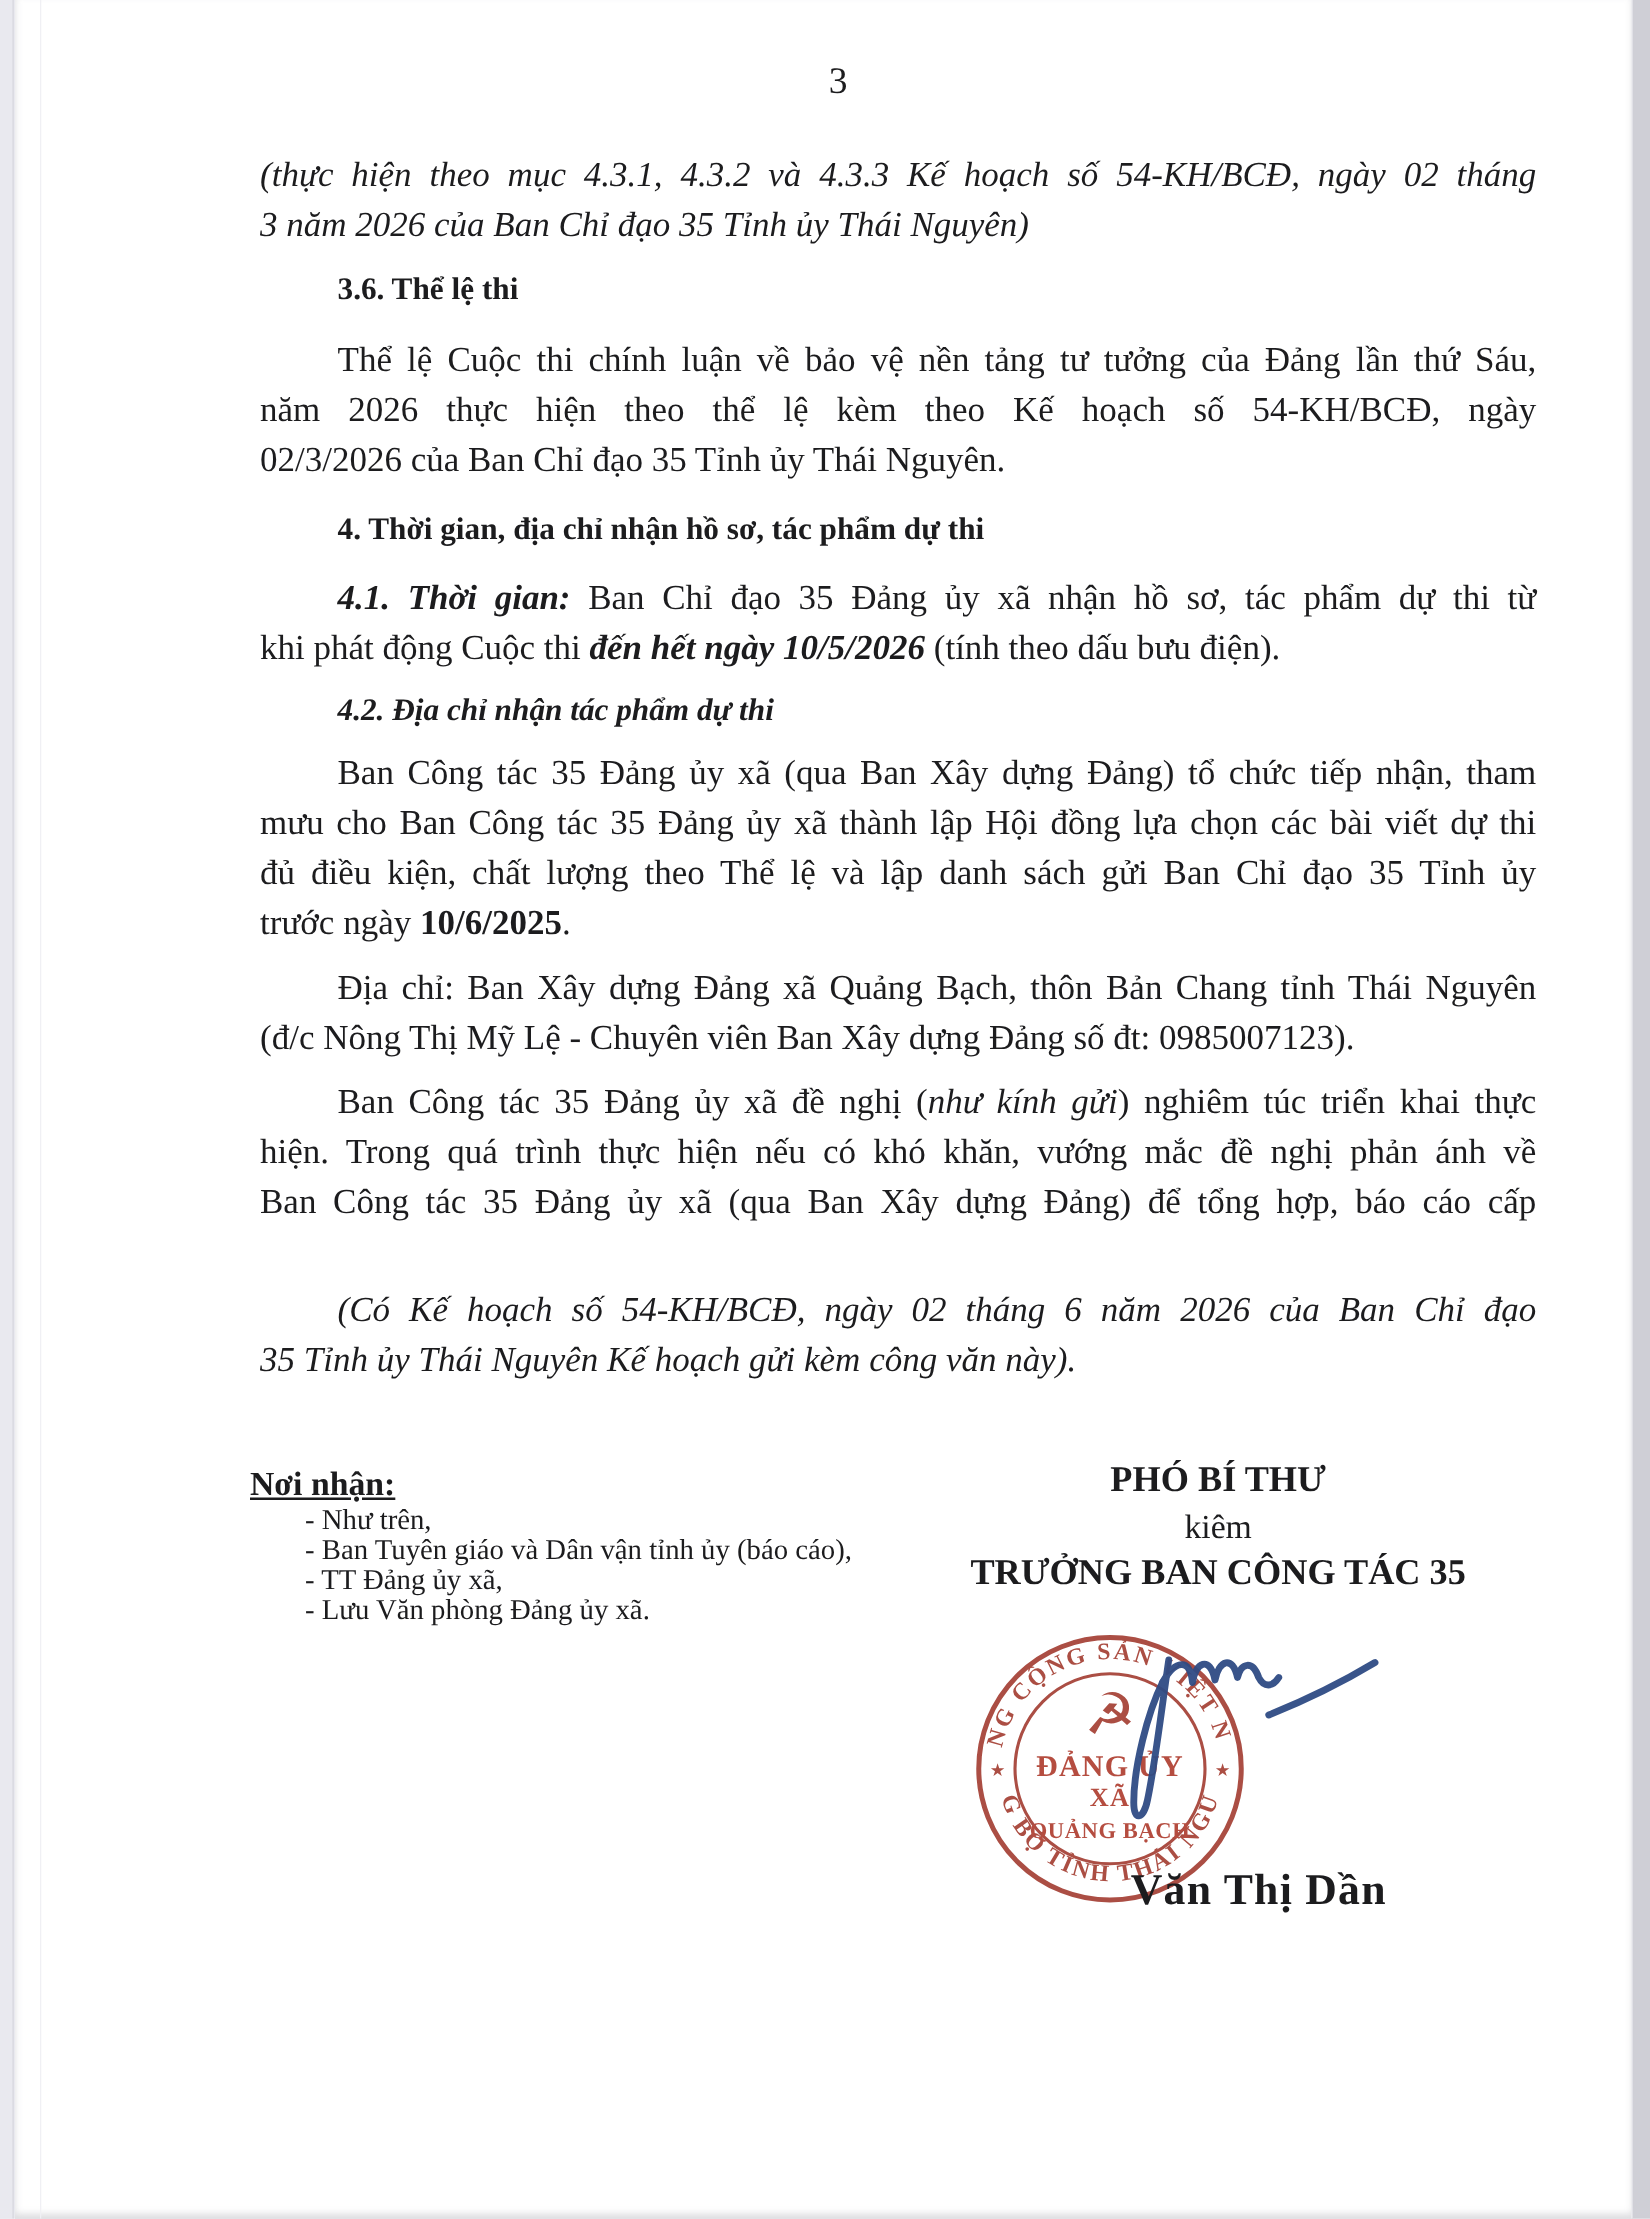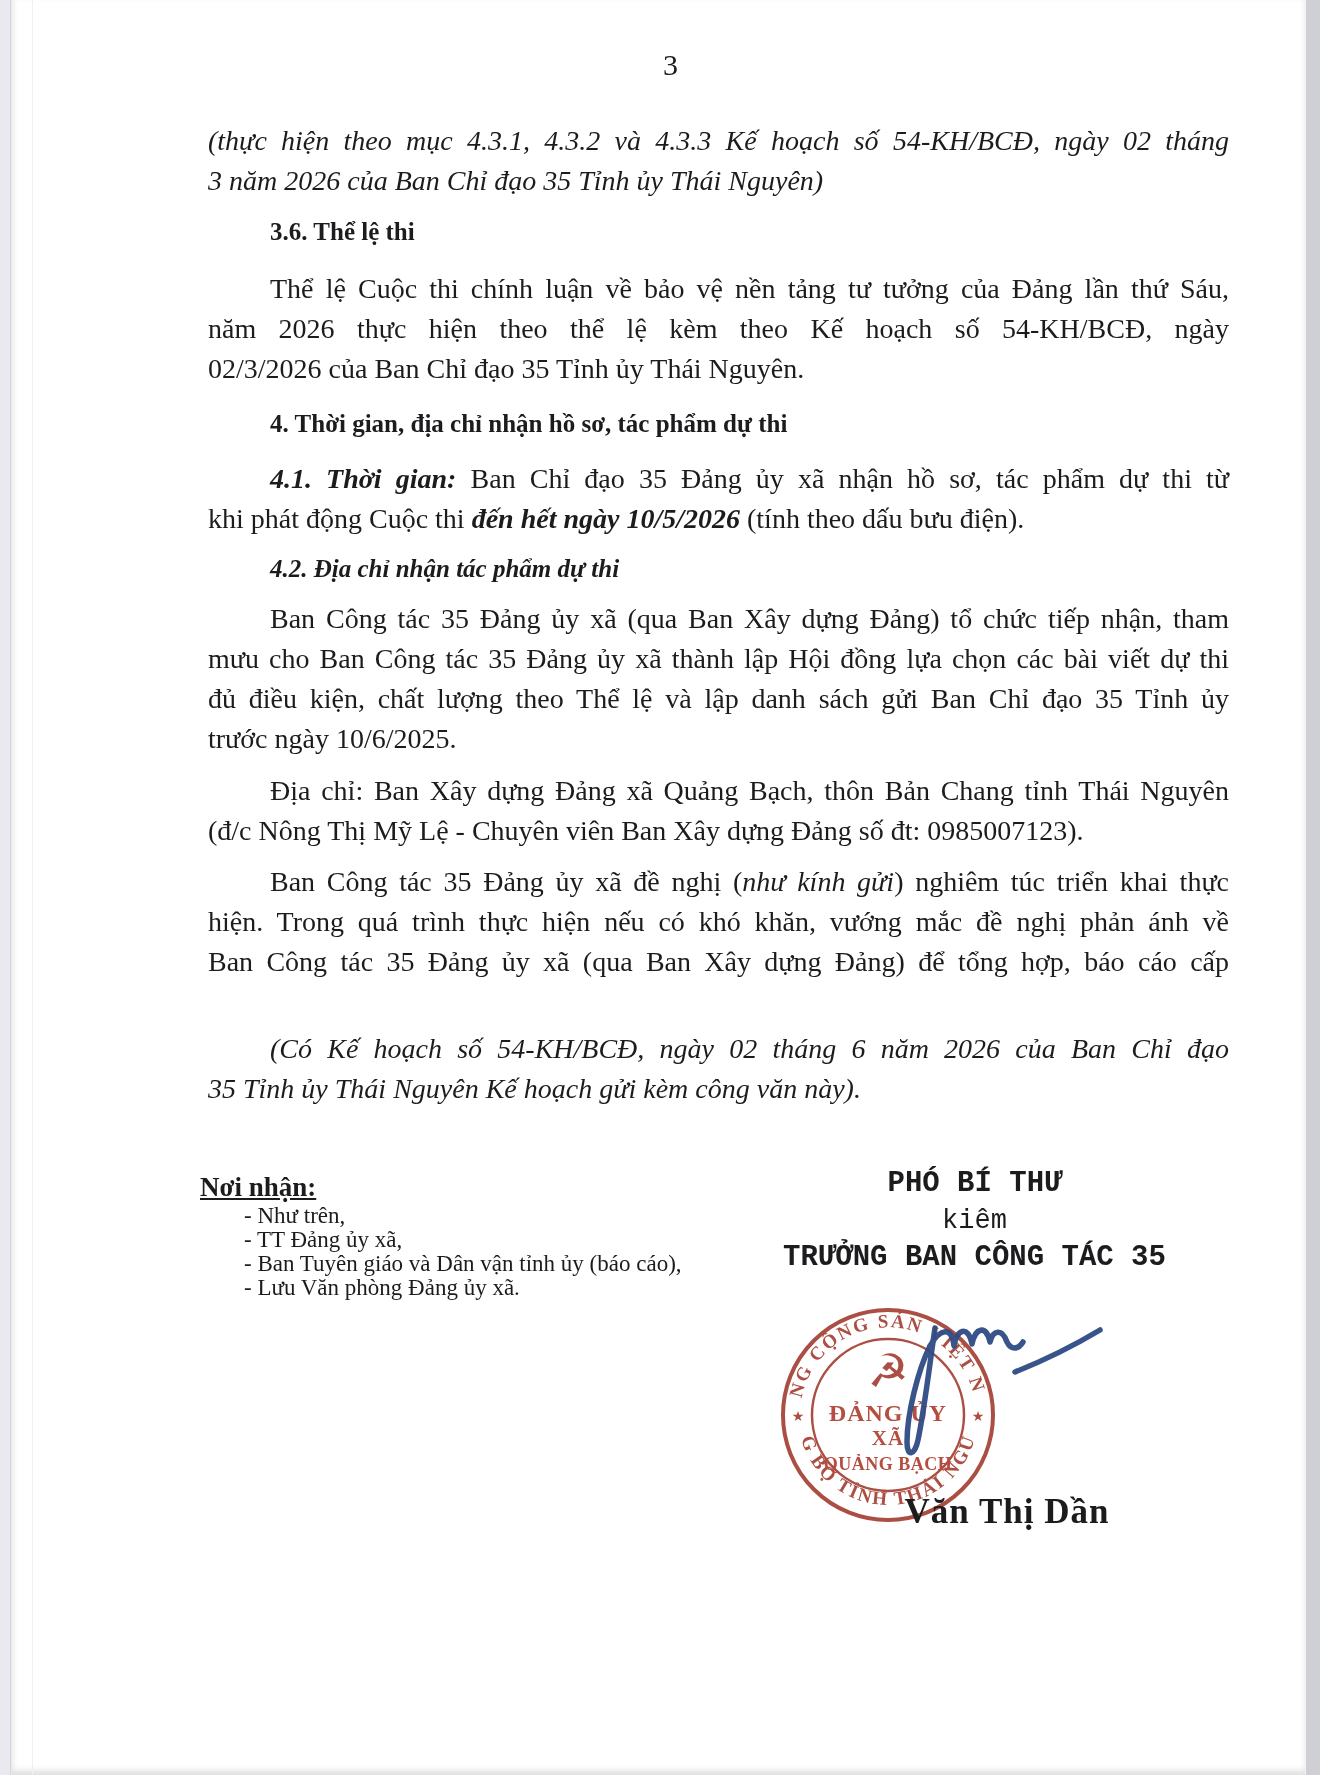--- a/index.html
+++ b/index.html
@@ -17,32 +17,32 @@
   .edge-left{position:absolute;left:0;top:0;width:10px;height:1775px;background:#e9e9ef;border-right:1px solid #d6d6de;}
   .edge-right{position:absolute;right:0;top:0;width:14px;height:1775px;background:#cfcfd6;border-left:1px solid #f2f2f5;}
   .inner-line{position:absolute;left:32px;top:0;width:1px;height:1775px;background:#f0f0f4;}
 
   .abs{position:absolute;}
   .col{left:196px;width:1021px;}
   .txt{font-size:28px;line-height:40px;}
   .line{text-align:justify;text-align-last:justify;height:40px;}
   .line.last{text-align-last:left;}
   .indent{text-indent:62px;}
-  .b{font-weight:normal;}
+  .b{font-weight:bold;}
   .i{font-style:italic;}
   .bi{font-weight:bold;font-style:italic;}
   .heading{font-size:25px;font-weight:bold;line-height:40px;padding-left:62px;}
 
   .pageno{left:196px;width:925px;text-align:center;font-size:30px;top:48px;}
 
   .recipients{left:188px;top:1170px;width:520px;}
   .recipients-title{font-size:27px;font-weight:bold;text-decoration:underline;line-height:34px;}
   .recipient-item{font-size:23px;line-height:24px;margin-left:44px;}
 
-  .titles{left:710px;top:1165px;width:505px;text-align:center;font-family:Liberation Mono, monospace;}
+  .titles{left:710px;top:1165px;width:505px;text-align:center;}
   .title-1{font-size:29px;font-weight:bold;line-height:38px;}
   .title-2{font-size:27px;line-height:36px;}
   .title-3{font-size:29px;font-weight:bold;line-height:38px;}
 
   .stamp-wrap{left:758px;top:1297px;width:236px;height:236px;opacity:.9;}
   .sig-wrap{left:868px;top:1300px;width:250px;height:170px;}
   .signer-name{left:845px;top:1492px;width:300px;text-align:center;font-size:35px;font-weight:bold;letter-spacing:1px;}
 
   svg text{font-family:"Liberation Serif","DejaVu Serif",serif;}
   .seal-curved{font-size:19px;font-weight:bold;letter-spacing:2px;fill:#a33b2f;}
@@ -100,22 +100,22 @@
   </div>
 
   <div class="abs col txt i" style="top:1029px;">
     <div class="line indent">(Có Kế hoạch số 54-KH/BCĐ, ngày 02 tháng 6 năm 2026 của Ban Chỉ đạo</div>
     <div class="line last">35 Tỉnh ủy Thái Nguyên  Kế hoạch gửi kèm công văn này).</div>
   </div>
 
   <div class="abs recipients">
     <div class="recipients-title">Nơi nhận:</div>
     <div class="recipient-item">- Như trên,</div>
+    <div class="recipient-item">- Ban Tuyên giáo và Dân vận tỉnh ủy (báo cáo),</div>
     <div class="recipient-item">- TT Đảng ủy xã,</div>
-    <div class="recipient-item">- Ban Tuyên giáo và Dân vận tỉnh ủy (báo cáo),</div>
     <div class="recipient-item">- Lưu Văn phòng Đảng ủy xã.</div>
   </div>
 
   <div class="abs titles">
     <div class="title-1">PHÓ BÍ THƯ</div>
     <div class="title-2">kiêm</div>
     <div class="title-3">TRƯỞNG BAN CÔNG TÁC 35</div>
   </div>
 
   <div class="abs stamp-wrap">

